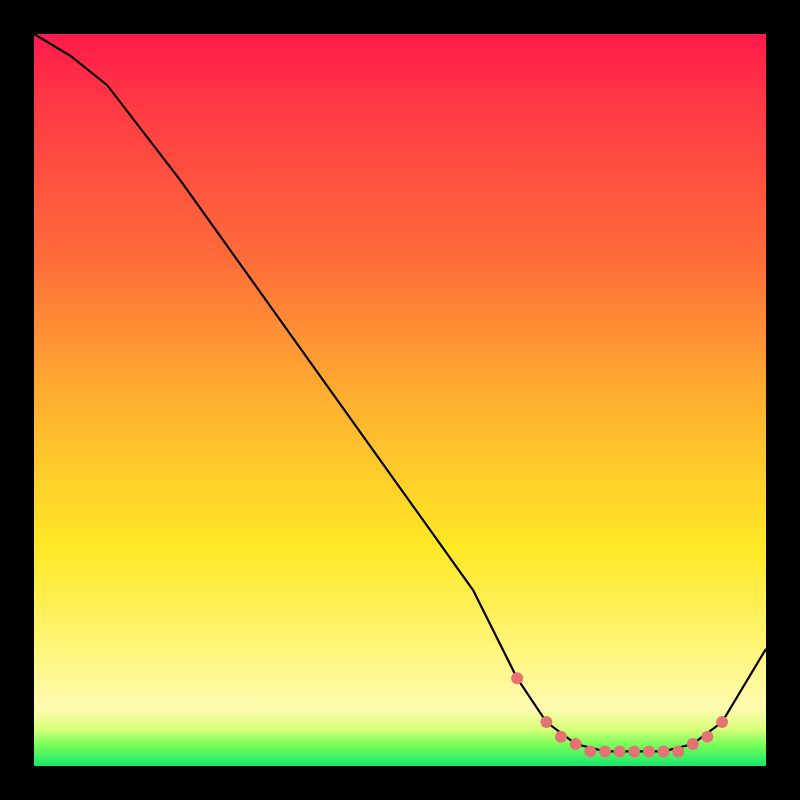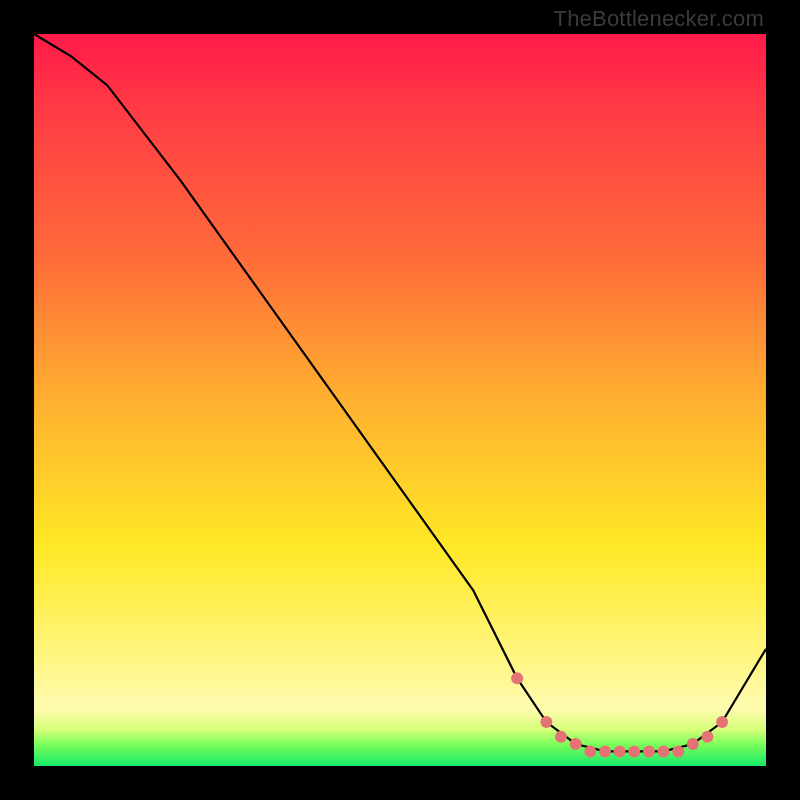--- a/index.html
+++ b/index.html
@@ -54,21 +54,20 @@
     width: 732px;
     height: 732px;
     overflow: visible;
   }
 </style>
 </head>
 <body>
 
 <div class="frame">
 
-  <div class="attribution">TheBottlenecker.com</div>
 
   <div class="plot-area">
     <svg class="curve" viewBox="0 0 732 732">
       <path id="curve-path" fill="none" stroke="#000" stroke-width="2.2" d="M0.0 0.0 L36.6 22.0 L73.2 51.2 L146.4 146.4 L219.6 248.9 L292.8 351.4 L366.0 453.8 L439.2 556.3 L483.1 644.2 L512.4 688.1 L541.7 710.0 L571.0 717.4 L600.2 717.4 L629.5 717.4 L658.8 710.0 L688.1 688.1 L732.0 614.9"></path>
       <g id="marker-group">
           <circle cx="483.1" cy="644.2" r="6" fill="#e57373"></circle>
           <circle cx="512.4" cy="688.1" r="6" fill="#e57373"></circle>
           <circle cx="527.0" cy="702.7" r="6" fill="#e57373"></circle>
           <circle cx="541.7" cy="710.0" r="6" fill="#e57373"></circle>
           <circle cx="556.3" cy="717.4" r="6" fill="#e57373"></circle>

